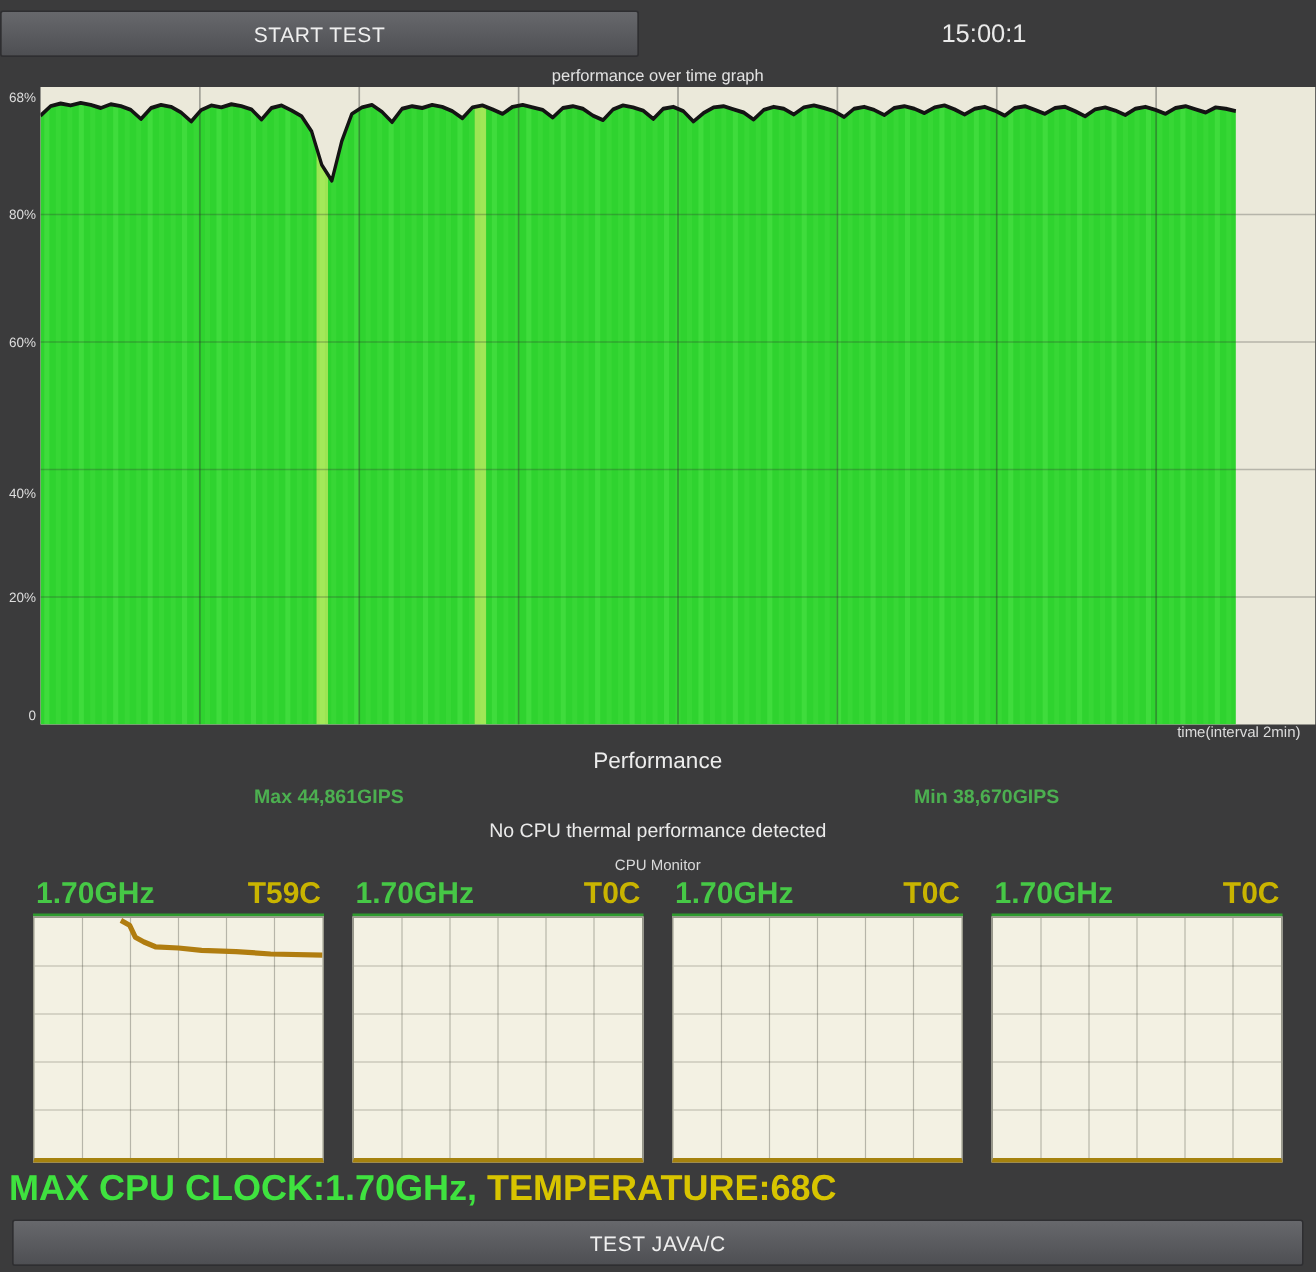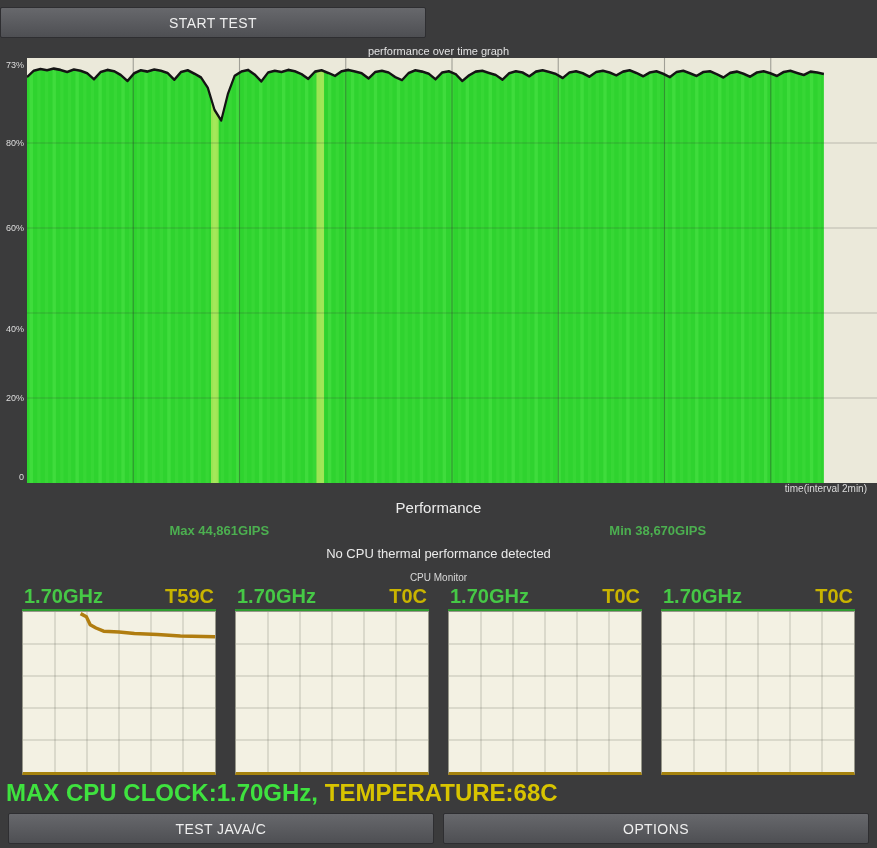--- a/index.html
+++ b/index.html
@@ -68,27 +68,28 @@
   .summary-yellow{color:#d8c400;}
   
   .bottom-bar{display:flex;gap:9px;padding:6px 8px 0;}
   .bottom-bar .btn{flex:1;height:31px;}
 </style>
 </head>
 <body>
 
 <div class="top-bar">
   <button class="btn start-btn">START TEST</button>
+  <div class="timer">15:00:1</div>
 </div>
 
 <div class="graph-title">performance over time graph</div>
 
 <div class="plot-row">
   <div class="ylabels">
-    <span class="ylabel">73%</span>
+    <span class="ylabel">68%</span>
     <span class="ylabel">80%</span>
     <span class="ylabel">60%</span>
     <span class="ylabel">40%</span>
     <span class="ylabel">20%</span>
     <span class="ylabel">0</span>
   </div>
   <div class="plot">
     <svg id="perf-svg" viewBox="0 0 1000 425" preserveAspectRatio="none">
         <defs>
           <clipPath id="areaClip">
@@ -314,14 +315,13 @@
           <line x1="0" y1="128" x2="196" y2="128" stroke="#44443c" stroke-opacity="0.35" stroke-width="0.8"></line>
         </svg>
     </div>
   </div>
 </div>
 
 <div class="summary"><span class="summary-green">MAX CPU CLOCK:1.70GHz,</span><span class="summary-yellow"> TEMPERATURE:68C</span></div>
 
 <div class="bottom-bar">
   <button class="btn">TEST JAVA/C</button>
-  <button class="btn">OPTIONS</button>
 </div>
 
 </body></html>

